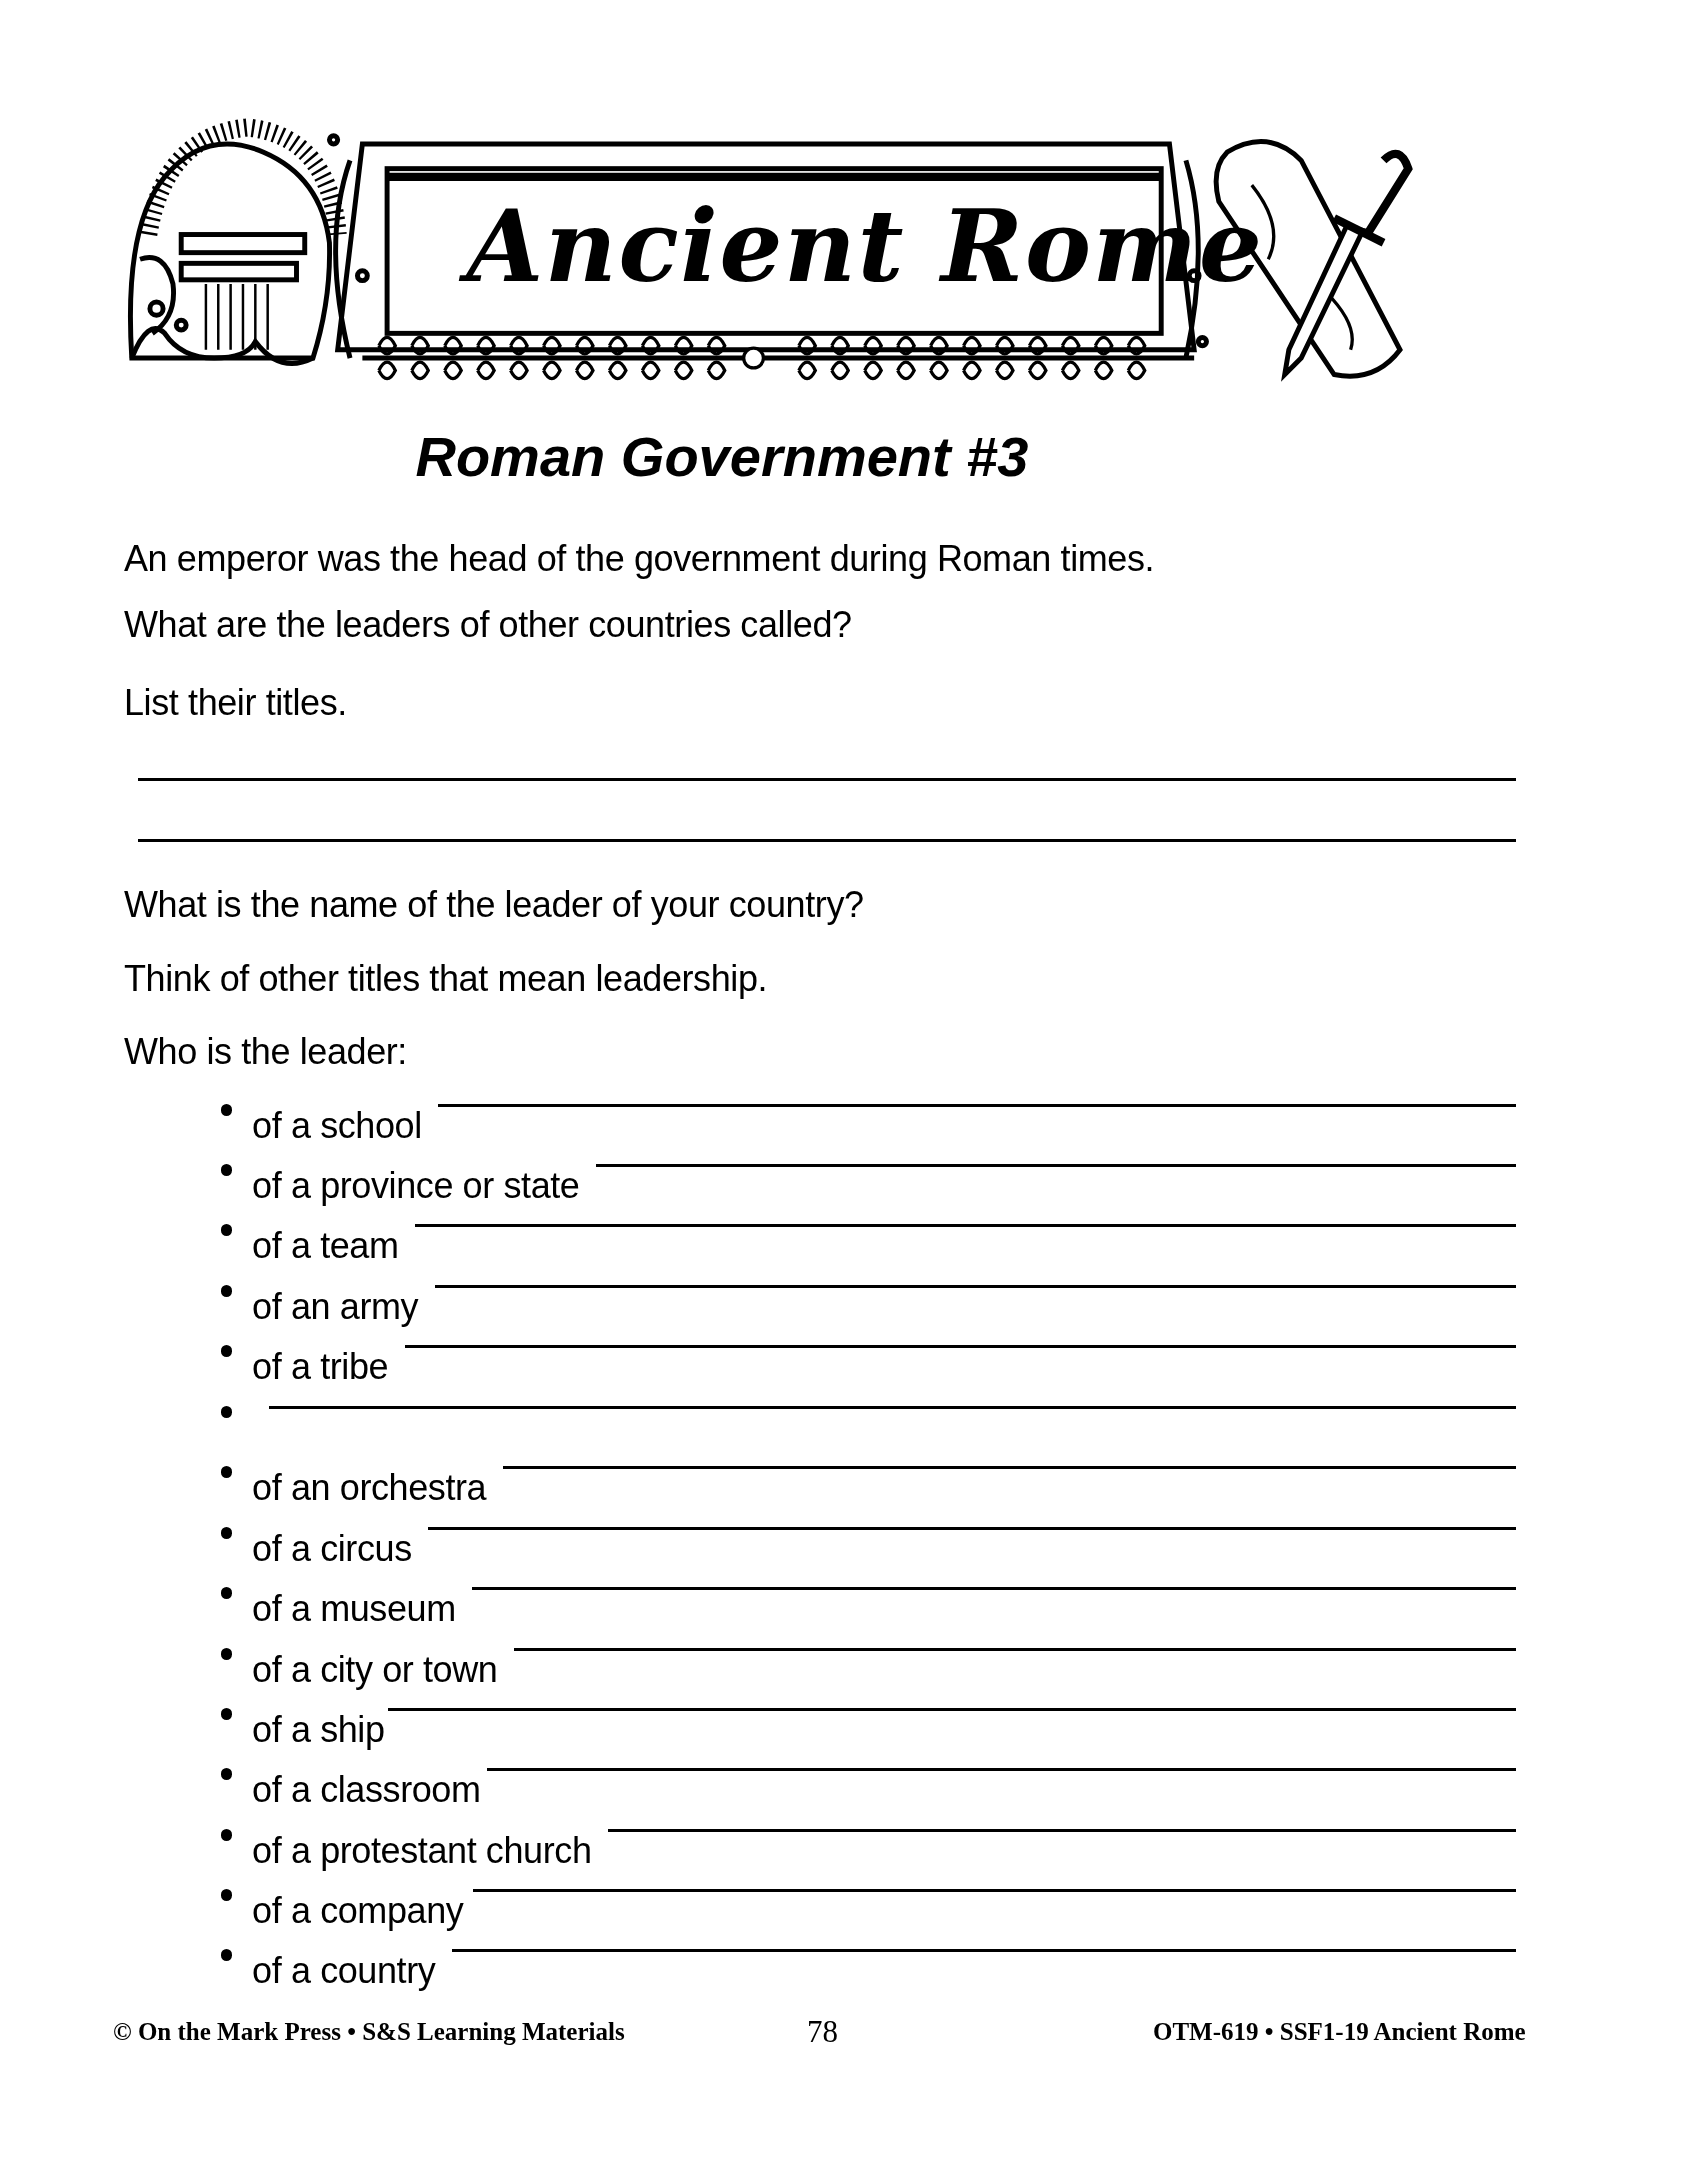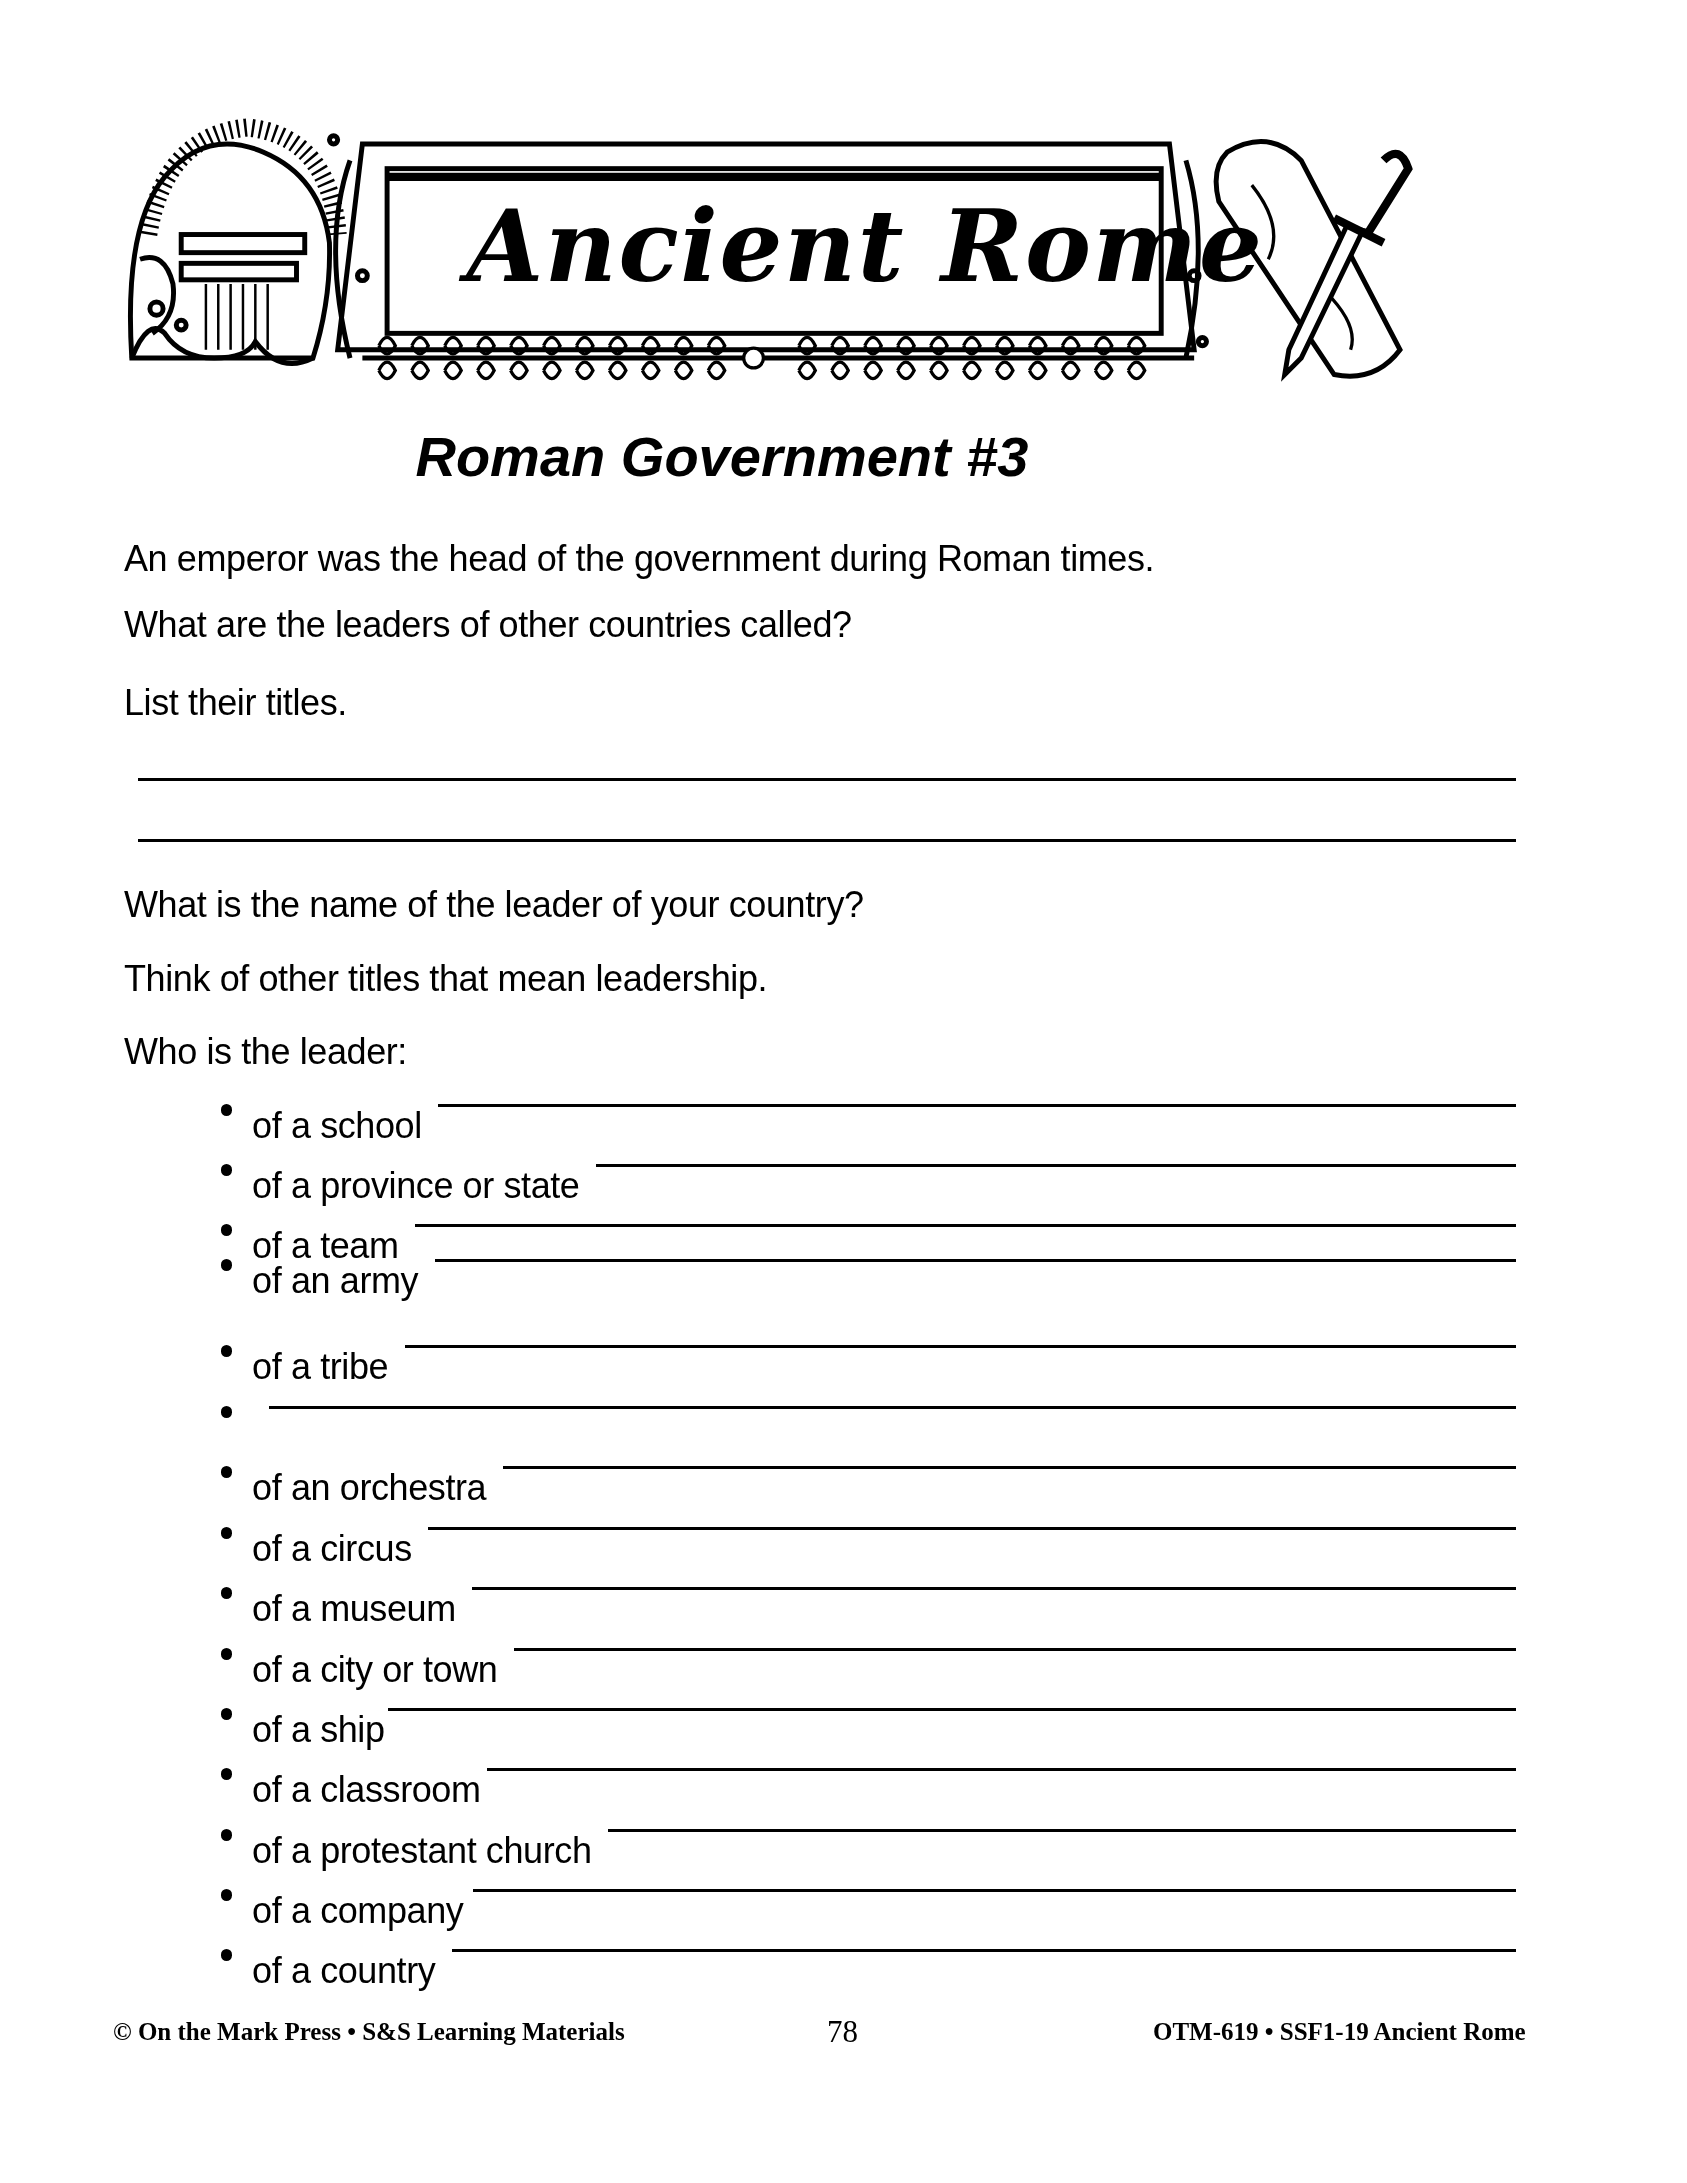--- a/index.html
+++ b/index.html
@@ -11,21 +11,21 @@
   .banner-title { position:absolute; left:330px; top:78px; width:840px; text-align:center; font-family:"DejaVu Serif", serif; font-style:italic; font-weight:bold; font-size:99px; line-height:115px; letter-spacing:1.6px; }
   .subtitle { left:0; top:424px; width:1444px; text-align:center; font-weight:bold; font-style:italic; font-size:56px; line-height:66px; }
   .para { left:124px; font-size:36px; line-height:43px; white-space:nowrap; letter-spacing:-0.4px; }
   .rule { height:3.3px; background:#000; }
   .bullet-row { left:214px; width:1302px; height:49px; display:flex; align-items:flex-start; }
   .bullet-dot { width:11.5px; height:11.5px; border-radius:50%; background:#000; margin:0 20px 13px 6.6px; flex:0 0 auto; }
   .bullet-label { font-size:36px; line-height:43px; white-space:nowrap; letter-spacing:-0.4px; flex:0 0 auto; }
   .bullet-line { flex:1 1 auto; height:3.3px; background:#000; margin:0 0 3.3px 16.5px; }
   .footer { top:2017px; font-family:"Liberation Serif", serif; font-size:25px; line-height:30px; white-space:nowrap; }
   .footer-left { left:113px; font-weight:bold; }
-  .footer-center { left:807px; font-size:31px;margin-left:20px; }
+  .footer-center { left:807px; font-size:31px; }
   .footer-right { left:1153px; font-weight:bold; }
 </style>
 </head>
 <body>
 
 <div class="abs banner">
   <svg viewBox="0 0 1800 340">
 
     <g fill="none" stroke="#000" stroke-width="6">
       <path d="M20 300 Q10 140 60 80 Q110 20 180 50 Q250 80 260 160 Q262 230 240 300 Z" fill="#fff"></path>
@@ -92,21 +92,21 @@
   <div class="abs bullet-row" style="top:1164px">
       <span class="bullet-dot"></span>
       <span class="bullet-label">of a province or state</span>
       <span class="bullet-line"></span>
     </div>
   <div class="abs bullet-row" style="top:1224px">
       <span class="bullet-dot"></span>
       <span class="bullet-label">of a team</span>
       <span class="bullet-line"></span>
     </div>
-  <div class="abs bullet-row" style="top:1259px">
+  <div class="abs bullet-row" style="top:1285px">
       <span class="bullet-dot"></span>
       <span class="bullet-label">of an army</span>
       <span class="bullet-line"></span>
     </div>
   <div class="abs bullet-row" style="top:1345px">
       <span class="bullet-dot"></span>
       <span class="bullet-label">of a tribe</span>
       <span class="bullet-line"></span>
     </div>
   <div class="abs bullet-row" style="top:1406px">

